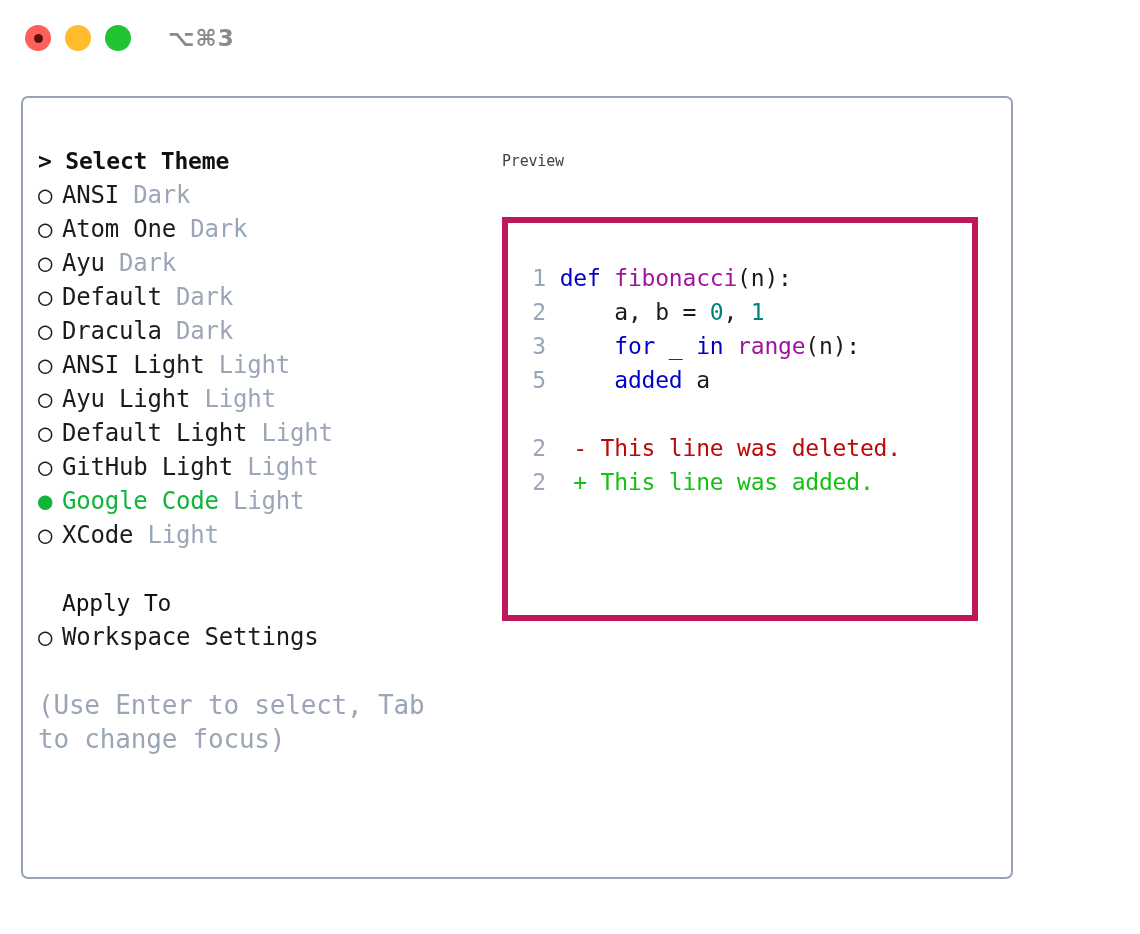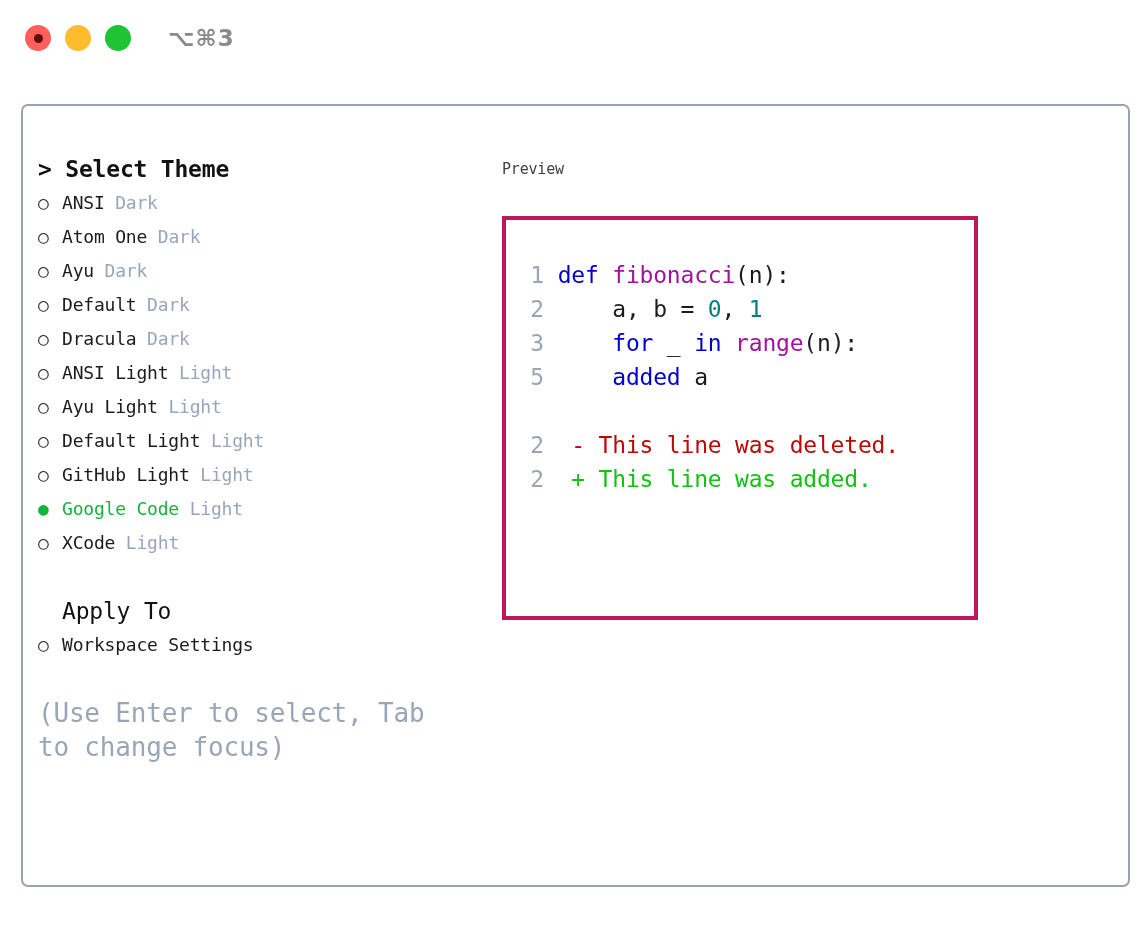--- a/index.html
+++ b/index.html
@@ -69,22 +69,22 @@
     font-weight: 700;
     letter-spacing: 1px;
     color: #8a8a8a;
     line-height: 30px;
   }
 
   
   .dialog {
     position: absolute;
     left: 21px;
-    top: 104px;
-    width: 1109px;
+    top: 96px;
+    width: 992px;
     height: 783px;
     border: 2px solid #97a3b4;
     border-radius: 7px;
     background: #ffffff;
     box-sizing: border-box;
   }
 
   .cols {
     position: absolute;
     left: 0; top: 0;
@@ -103,21 +103,21 @@
   .section-title {
     font-size: 23px;
     line-height: 34px;
     color: #111111;
     white-space: pre;
     letter-spacing: -0.2px;
   }
   .section-title.bold { font-weight: 700; }
 
   .opt-row {
-    font-size: 18px;
+    font-size: 24px;
     line-height: 34px;
     color: #1b1b1b;
     white-space: pre;
     letter-spacing: -0.2px;
     display: block;
   }
   .bullet {
     display: inline-block;
     width: 24px;
     color: #1b1b1b;
@@ -147,24 +147,24 @@
     width: 490px;
   }
   .preview-title {
     font-size: 15px;
     line-height: 34px;
     color: #404040;
     letter-spacing: -0.2px;
   }
 
   .preview-box {
-    margin-top: 30px;
+    margin-top: 39px;
     width: 476px;
     height: 404px;
-    border: 4px solid #be185d;
+    border: 6px solid #be185d;
     background: #ffffff;
     box-sizing: border-box;
     padding: 38px 12px 0 10px;
   }
 
   .code-line {
     font-size: 23px;
     line-height: 34px;
     white-space: pre;
     color: #1b1b1b;

